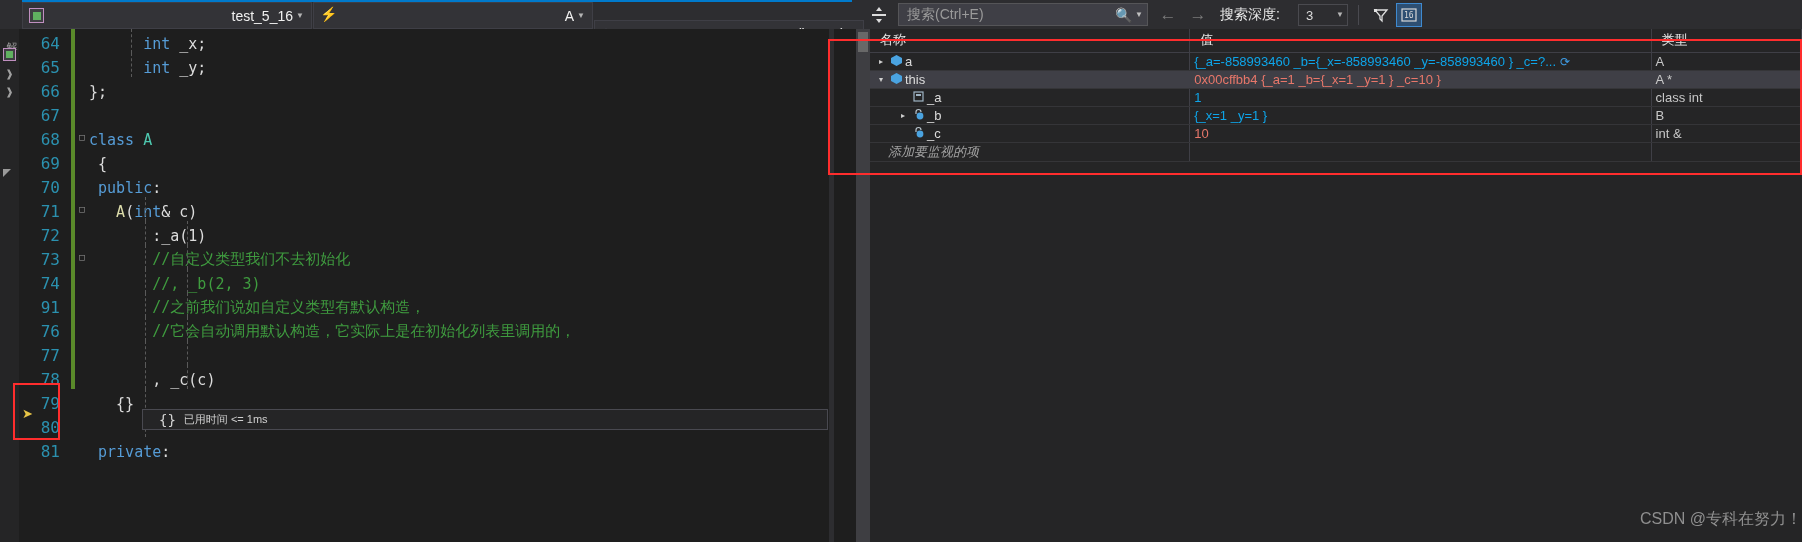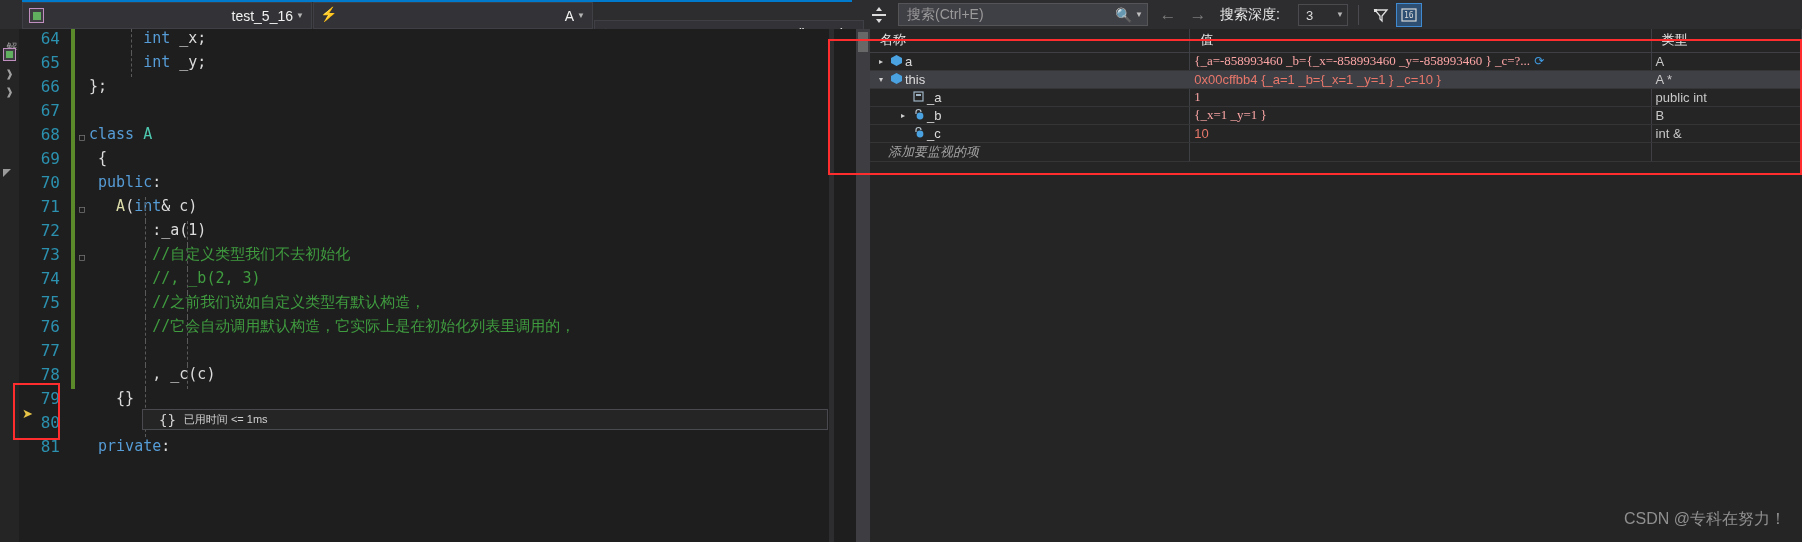--- a/index.html
+++ b/index.html
@@ -132,21 +132,21 @@
     position: absolute; left: 3px; top: 140px; width: 0; height: 0;
     border-left: 8px solid #9a9a9a; border-bottom: 8px solid transparent;
   }
 
   
   .editor {
     position: absolute; left: 19px; top: 29px; width: 815px; height: 513px;
     background: #1e1e1e; overflow: hidden;
   }
   .code-row {
-    height: 24px; display: flex; align-items: flex-start; position: relative;
+    height: 24px; display: flex; align-items: flex-end; position: relative;
     font-family: "DejaVu Sans Mono", monospace; font-size: 15px;
   }
   .gutter-num {
     width: 52px; text-align: right; padding-right: 11px;
     color: #2b91af; font-size: 16px; flex: 0 0 auto;
     font-family: "DejaVu Sans Mono", monospace;
   }
   .changebar {
     width: 4px; height: 24px; flex: 0 0 auto; background: transparent;
   }
@@ -250,34 +250,34 @@
   }
   .expander.open { color: #d0d0d0; }
   .vicon {
     width: 17px; flex: 0 0 auto; text-align: center;
     color: #4aa3e0; font-size: 12px; line-height: 1;
   }
   .nm { color: #dcdcdc; font-size: 13px; }
   .indent-1 { padding-left: 0px; }
   .indent-2 { padding-left: 22px; }
   .val-changed { color: #e8776a; }
-  .val-plain   { color: #fca5a5; font-family: Liberation Serif, serif; }
+  .val-plain   { color: #0ea5e9; }
   .type-txt    { color: #c8c8c8; }
   .refresh-ico { color: #3f9ae0; font-size: 12px; padding-left: 4px; }
   .addwatch {
     color: #a0a0a0; font-style: italic; font-size: 13px; padding-left: 14px;
   }
   .watch-red-box {
     position: absolute; left: 828px; top: 39px; width: 974px; height: 136px;
     border: 2px solid #ff2d2d; pointer-events: none; z-index: 9;
   }
 
   
   .watermark {
-    position: absolute; right: 16px; bottom: 12px;
+    position: absolute; right: 0; bottom: 12px;
     color: #8f8f8f; font-size: 16px;
   }
 </style>
 </head>
 <body>
 
 <div class="app">
 
   <div class="topbar">
     <div class="accent-line"></div>
@@ -419,21 +419,21 @@
         </div>
         <div class="code-row">
           <span class="gutter-num">74</span>
           <span class="changebar mod"></span>
           <span class="fold"></span>
           <span class="codetext"><span class="cmt">       //, _b(2, 3)</span></span>
           <span class="guide" style="left: 126px;"></span>
           <span class="guide" style="left: 168px;"></span>
         </div>
         <div class="code-row">
-          <span class="gutter-num">75</span>
+          <span class="gutter-num">91</span>
           <span class="changebar mod"></span>
           <span class="fold"></span>
           <span class="codetext"><span class="cmt">       //之前我们说如自定义类型有默认构造，</span></span>
           <span class="guide" style="left: 126px;"></span>
           <span class="guide" style="left: 168px;"></span>
         </div>
         <div class="code-row">
           <span class="gutter-num">76</span>
           <span class="changebar mod"></span>
           <span class="fold"></span>
@@ -537,21 +537,21 @@
             <div class="name-cell indent-2">
               <span class="expander"></span>
               <span class="vicon"><svg width="13" height="13" viewBox="0 0 13 13">
                   <rect x="2" y="2" width="9" height="9" fill="none" stroke="#9fb4c4" stroke-width="1.2"></rect>
                   <rect x="4" y="4" width="5" height="2" fill="#9fb4c4"></rect>
                 </svg></span>
               <span class="nm">_a</span>
             </div>
           </td>
           <td class="col-val"><span class="val-plain">1</span></td>
-          <td class="col-type"><span class="type-txt">public int</span></td>
+          <td class="col-type"><span class="type-txt">class int</span></td>
         </tr>
         <tr class="rowalt">
           <td class="col-name">
             <div class="name-cell indent-2">
               <span class="expander">▸</span>
               <span class="vicon"><svg width="13" height="13" viewBox="0 0 13 13">
                   <path d="M4 6 V4 a2.5 2.5 0 0 1 5 0" fill="none" stroke="#b8c4cc" stroke-width="1.2"></path>
                   <circle cx="8" cy="8" r="3.4" fill="#4aa3e0"></circle>
                 </svg></span>
               <span class="nm">_b</span>

